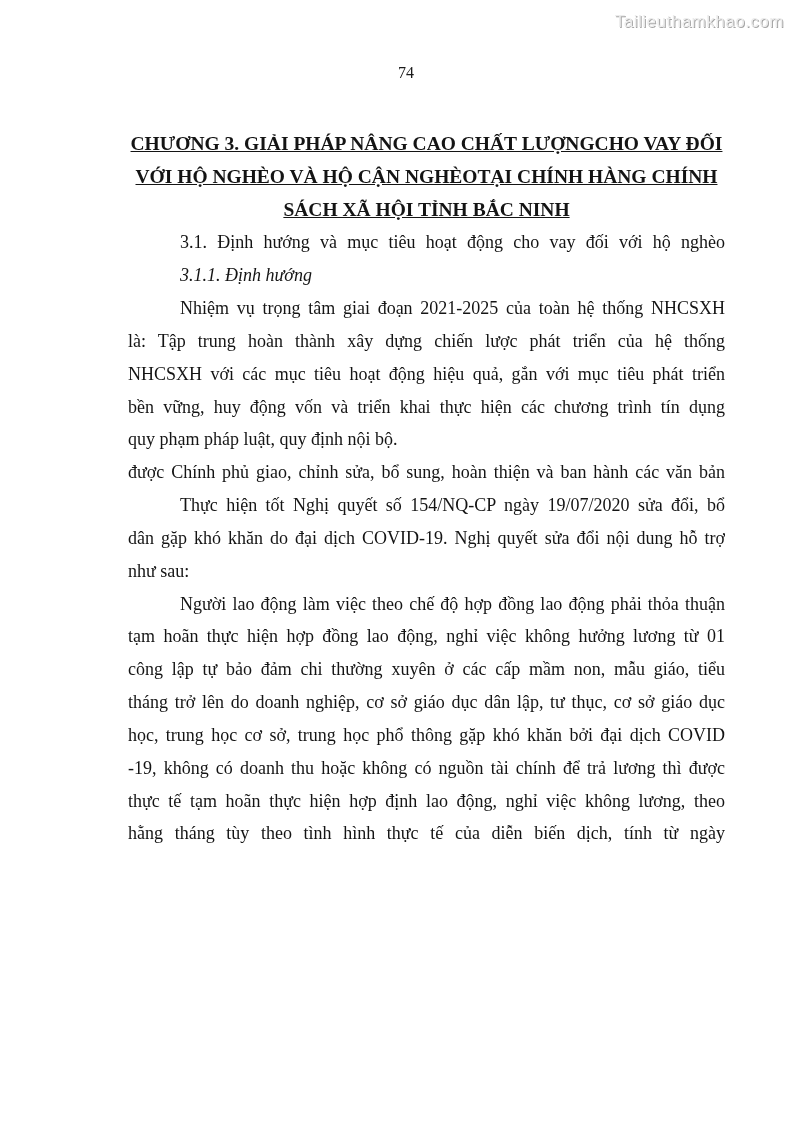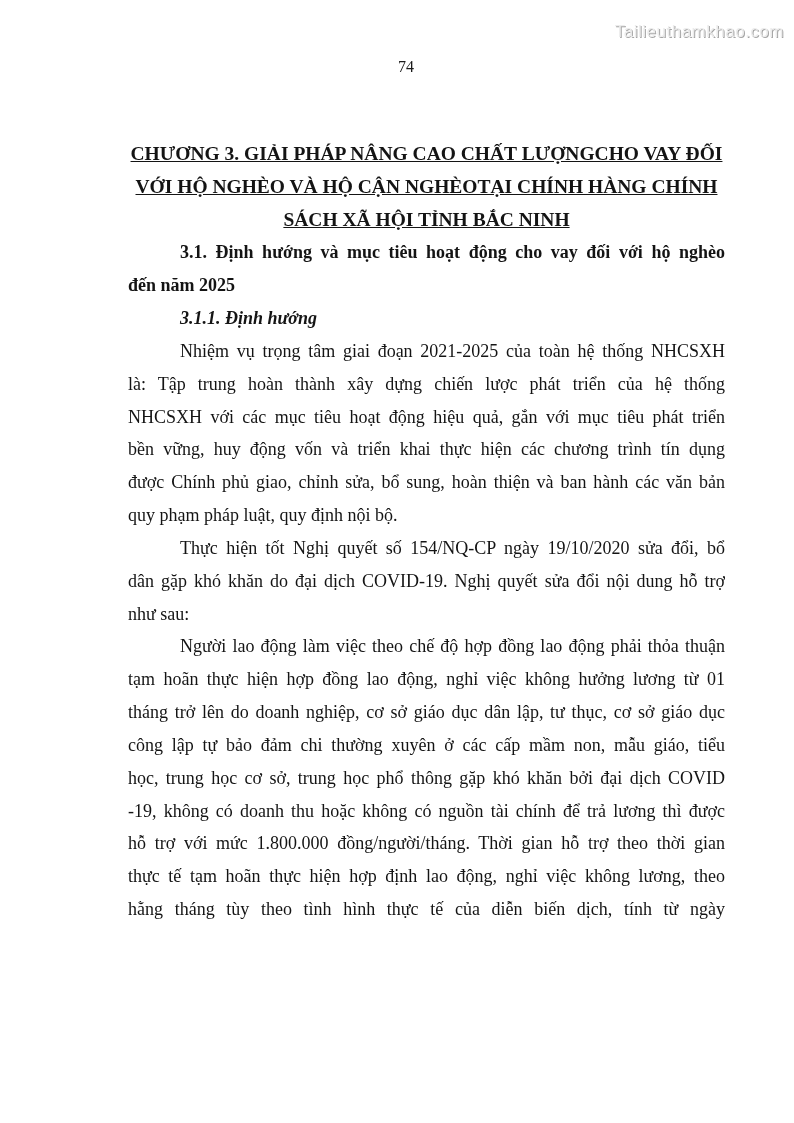--- a/index.html
+++ b/index.html
@@ -1,39 +1,39 @@
 <!DOCTYPE html>
 <html><head>
 <meta charset="utf-8">
 <style>
   * { margin: 0; padding: 0; box-sizing: border-box; }
   html, body { background: #ffffff; }
   .page {
     position: relative;
     width: 794px;
     height: 959px;
-    margin: 14px auto;
+    margin: 4px auto;
     background: #ffffff;
     font-family: "Liberation Serif", serif;
     color: #141414;
     overflow: hidden;
   }
   .watermark {
     position: absolute;
     top: 8px;
     right: 10px;
     font-family: "Liberation Sans", sans-serif;
     font-size: 17px;
     color: #ececec;
     text-shadow: 1px 1px 0 #a3a3a3;
     letter-spacing: 0.5px;
   }
   .page-number {
     position: absolute;
-    top: 44px;
+    top: 60px;
     left: 0;
     width: 100%;
     text-align: center;
     padding-left: 18px;
     font-size: 16px;
     color: #1a1a1a;
   }
   .content {
     position: absolute;
     left: 128px;
@@ -53,21 +53,21 @@
     text-align: center;
     text-align-last: center;
     text-decoration: underline;
   }
   .line.end {
     text-align-last: left;
   }
   .line.indent {
     text-indent: 52px;
   }
-  .bold { font-weight: bold; }
+  .bold { font-weight: normal; }
   .heading .line {
     font-weight: bold;
     font-size: 19.5px;
   }
   .italic { font-style: italic; }
 </style>
 </head>
 <body>
 
 <div class="page">
@@ -79,46 +79,44 @@
   <div class="content">
 
     <div class="heading">
       <div class="line center">CHƯƠNG 3. GIẢI PHÁP NÂNG CAO CHẤT LƯỢNGCHO VAY ĐỐI</div>
       <div class="line center">VỚI HỘ NGHÈO VÀ HỘ CẬN NGHÈOTẠI CHÍNH HÀNG CHÍNH</div>
       <div class="line center">SÁCH XÃ HỘI TỈNH BẮC NINH</div>
     </div>
 
     <div>
       <div class="line bold indent">3.1. Định hướng và mục tiêu hoạt động cho vay đối với hộ nghèo</div>
-      <div class="line bold end">đến năm 2025</div>
     </div>
 
     <div class="line bold italic indent end">3.1.1. Định hướng</div>
 
     <div>
       <div class="line indent">Nhiệm vụ trọng tâm giai đoạn 2021-2025 của toàn hệ thống NHCSXH</div>
       <div class="line">là: Tập trung hoàn thành xây dựng chiến lược phát triển của hệ thống</div>
       <div class="line">NHCSXH với các mục tiêu hoạt động hiệu quả, gắn với mục tiêu phát triển</div>
       <div class="line">bền vững, huy động vốn và triển khai thực hiện các chương trình tín dụng</div>
+      <div class="line end">quy phạm pháp luật, quy định nội bộ.</div>
       <div class="line">được Chính phủ giao, chỉnh sửa, bổ sung, hoàn thiện và ban hành các văn bản</div>
-      <div class="line end">quy phạm pháp luật, quy định nội bộ.</div>
     </div>
 
     <div>
-      <div class="line indent">Thực hiện tốt Nghị quyết số 154/NQ-CP ngày 19/10/2020 sửa đổi, bổ</div>
+      <div class="line indent">Thực hiện tốt Nghị quyết số 154/NQ-CP ngày 19/07/2020 sửa đổi, bổ</div>
       <div class="line">dân gặp khó khăn do đại dịch COVID-19. Nghị quyết sửa đổi nội dung hỗ trợ</div>
       <div class="line end">như sau:</div>
     </div>
 
     <div>
       <div class="line indent">Người lao động làm việc theo chế độ hợp đồng lao động phải thỏa thuận</div>
       <div class="line">tạm hoãn thực hiện hợp đồng lao động, nghỉ việc không hưởng lương từ 01</div>
+      <div class="line">công lập tự bảo đảm chi thường xuyên ở các cấp mầm non, mẫu giáo, tiểu</div>
       <div class="line">tháng trở lên do doanh nghiệp, cơ sở giáo dục dân lập, tư thục, cơ sở giáo dục</div>
-      <div class="line">công lập tự bảo đảm chi thường xuyên ở các cấp mầm non, mẫu giáo, tiểu</div>
       <div class="line">học, trung học cơ sở, trung học phổ thông gặp khó khăn bởi đại dịch COVID</div>
       <div class="line">-19, không có doanh thu hoặc không có nguồn tài chính để trả lương thì được</div>
-      <div class="line">hỗ trợ với mức 1.800.000 đồng/người/tháng. Thời gian hỗ trợ theo thời gian</div>
       <div class="line">thực tế tạm hoãn thực hiện hợp định lao động, nghỉ việc không lương, theo</div>
       <div class="line">hằng tháng tùy theo tình hình thực tế của diễn biến dịch, tính từ ngày</div>
     </div>
 
   </div>
 </div>
 
 </body></html>

